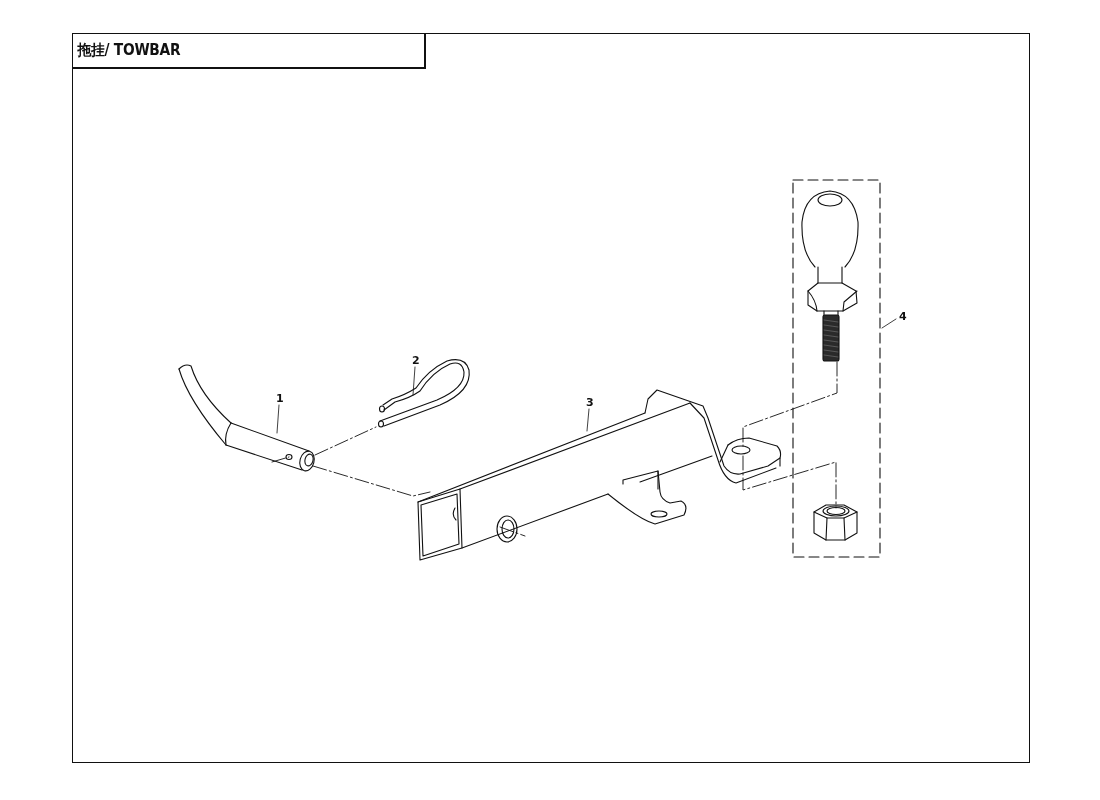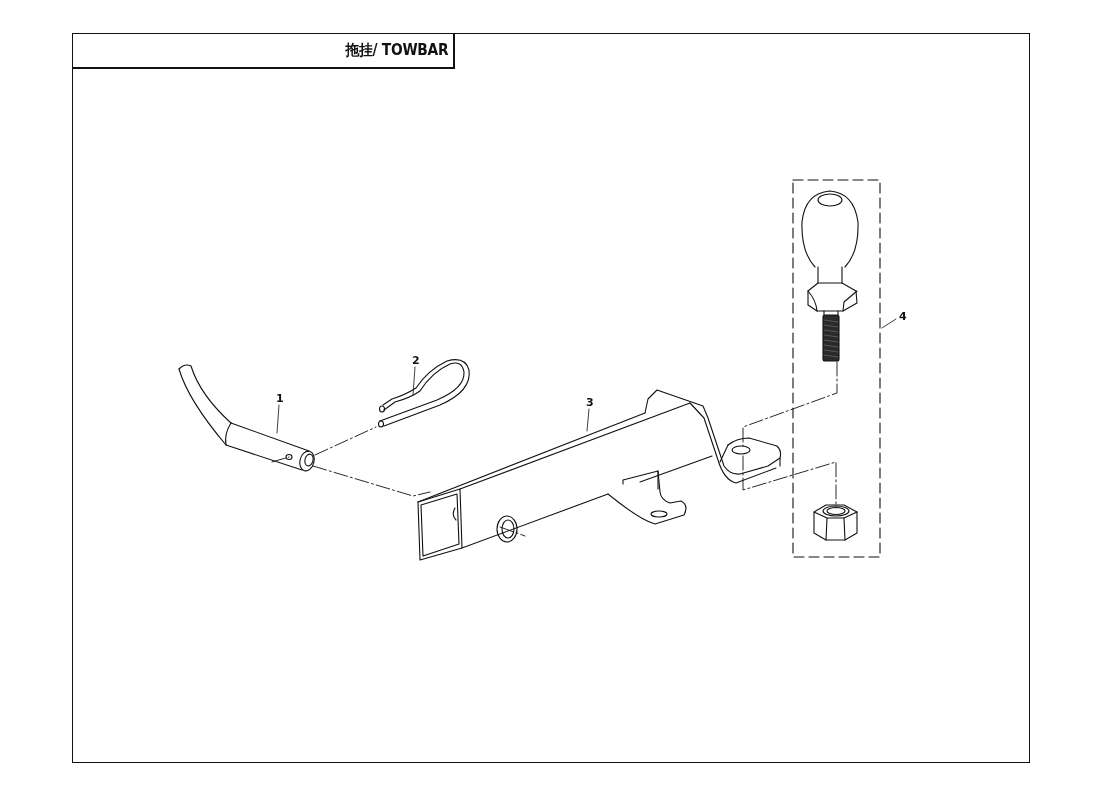--- a/index.html
+++ b/index.html
@@ -1,22 +1,22 @@
 <!DOCTYPE html>
 <html><head>
   <meta charset="utf-8">
   <style>
     html, body { margin: 0; padding: 0; background: #ffffff; }
     body { width: 1100px; height: 800px; position: relative; overflow: hidden;
            font-family: "Liberation Sans", "DejaVu Sans", sans-serif; }
     .frame { position: absolute; left: 72px; top: 33px; width: 958px; height: 730px;
              border: 1.5px solid #111; box-sizing: border-box; }
-    .title-box { position: absolute; left: 72px; top: 33px; width: 383px; height: 36px;
+    .title-box { position: absolute; left: 72px; top: 33px; width: 354px; height: 36px;
                  border: 1.5px solid #111; border-right-width: 2px; border-bottom-width: 2px;
-                 box-sizing: border-box; display: flex; align-items: center; justify-content: flex-end;
+                 box-sizing: border-box; display: flex; align-items: center; justify-content: flex-start;
                  background: #fff; }
     .title-text { font-family: "DejaVu Sans", "Liberation Sans", sans-serif; font-weight: bold;
                   font-size: 15px; color: #111; letter-spacing: -0.3px; transform: scaleX(0.92); }
     svg.drawing { position: absolute; left: 0; top: 0; }
     .callout { font-family: "DejaVu Sans", "Liberation Sans", sans-serif; font-weight: bold;
                font-size: 11px; fill: #111; }
   </style>
 </head>
 <body>
 

